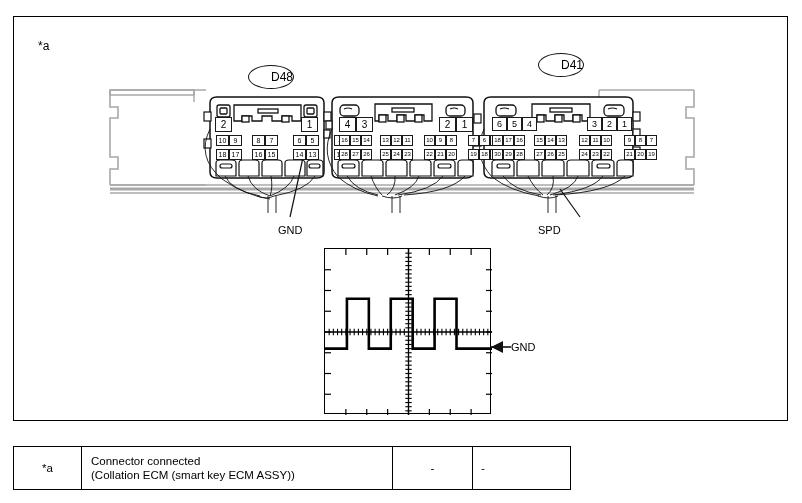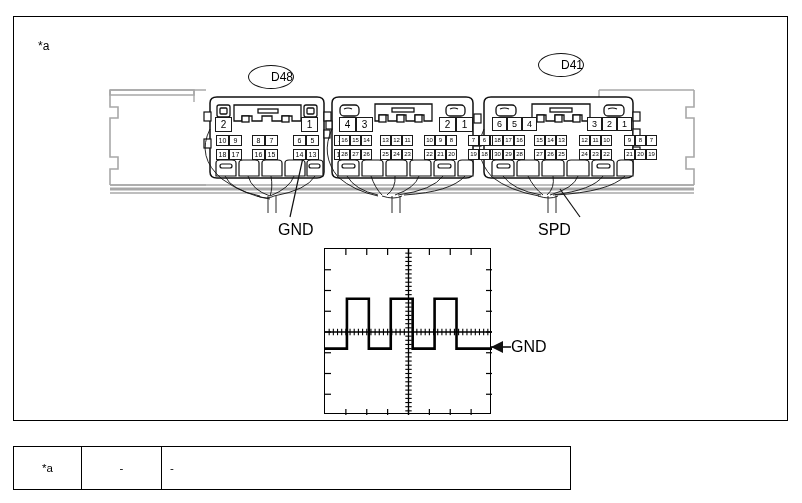--- a/index.html
+++ b/index.html
@@ -86,21 +86,21 @@
     font-size: 7px; line-height: 9px;
   }
   .pin.xs {
     width: 11px; height: 11px;
     font-size: 6px; line-height: 9px;
   }
 
   
   .callout {
     position: absolute;
-    font-size: 16px;
+    font-size: 11px;
     line-height: 14px;
     white-space: nowrap;
   }
   .callout.gnd { left: 264px; top: 206px; }
   .callout.spd { left: 524px; top: 206px; }
   .callout.scope-gnd { left: 497px; top: 323px; }
 
   
   .scope {
     position: absolute;
@@ -562,17 +562,23 @@
           <path d="M0.00 99.60 L21.92 99.60 L21.92 49.80 L43.84 49.80 L43.84 99.60 L65.76 99.60 L65.76 49.80 L87.67 49.80 L87.67 99.60 L109.59 99.60 L109.59 49.80 L131.51 49.80 L131.51 99.60 L153.43 99.60 L153.43 99.60 L167.00 99.60" fill="none" stroke="#000" stroke-width="2.6" stroke-linejoin="miter" stroke-linecap="butt"></path>
         </svg>
     </div>
 
   </div>
 
   <div class="legend-table">
     <div class="lt-cell lt-ref">
       <span>*a</span>
     </div>
+    <div class="lt-cell lt-desc">
+      <span>
+        <span class="l1">Connector connected</span>
+        <span class="l2">(Collation ECM (smart key ECM ASSY))</span>
+      </span>
+    </div>
     <div class="lt-cell lt-dash">-</div>
     <div class="lt-cell lt-last">-</div>
   </div>
 
 </div>
 
 </body></html>

